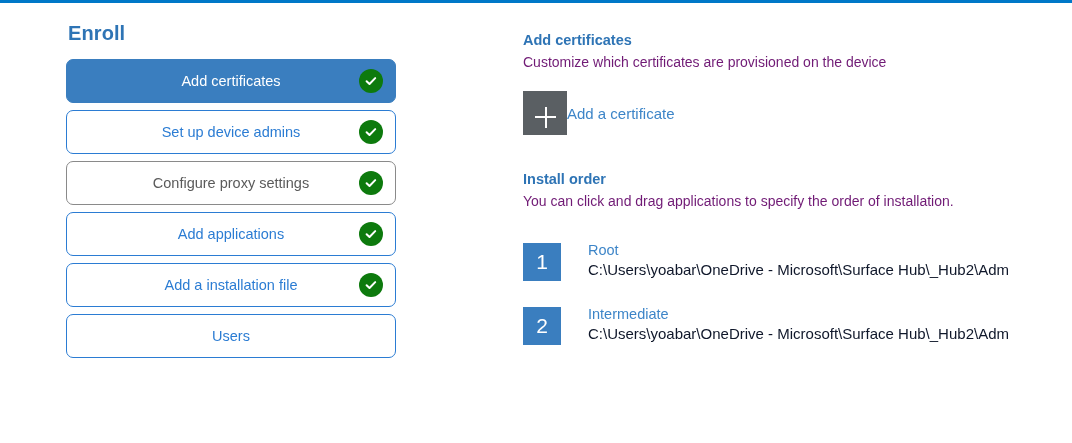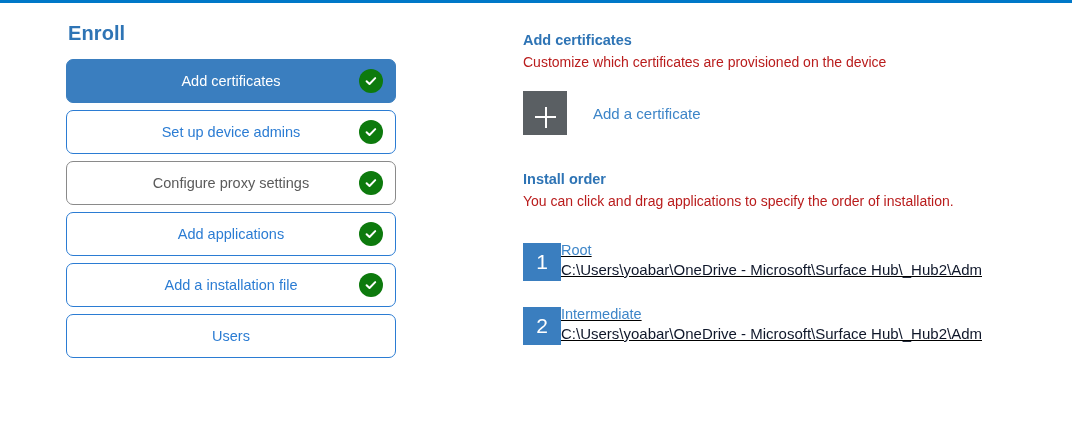--- a/index.html
+++ b/index.html
@@ -98,21 +98,21 @@
   }
   .sec-head {
     font-size: 14.5px;
     font-weight: bold;
     color: #2e74b5;
     margin: 0;
     line-height: 20px;
   }
   .sec-sub {
     font-size: 14px;
-    color: #b91c1c;
+    color: #701a75;
     margin: 3px 0 0 0;
     line-height: 19px;
   }
 
   .add-row {
     display: flex;
     align-items: center;
     margin-top: 19px;
     cursor: pointer;
   }
@@ -137,21 +137,20 @@
   }
   .plus-tile::after {
     left: 21.5px;
     top: 15.5px;
     width: 2px;
     height: 21px;
   }
   .add-link {
     font-size: 15px;
     color: #3d85c8;
-    margin-left: 26px;
   }
 
   .order-block { margin-top: 34px; }
 
   .order-item {
     display: flex;
     align-items: flex-start;
     margin-top: 26px;
     cursor: pointer;
   }
@@ -161,22 +160,22 @@
     height: 38px;
     background: #3a7ebf;
     color: #ffffff;
     font-size: 21px;
     display: flex;
     align-items: center;
     justify-content: center;
     flex: 0 0 auto;
   }
   .order-text {
+    margin-left: 27px;
     margin-top: -2px;
-    text-decoration: underline;
   }
   .order-name {
     font-size: 14.5px;
     color: #3d85c8;
     line-height: 19px;
   }
   .order-path {
     font-size: 15px;
     color: #0f172a;
     line-height: 20px;

